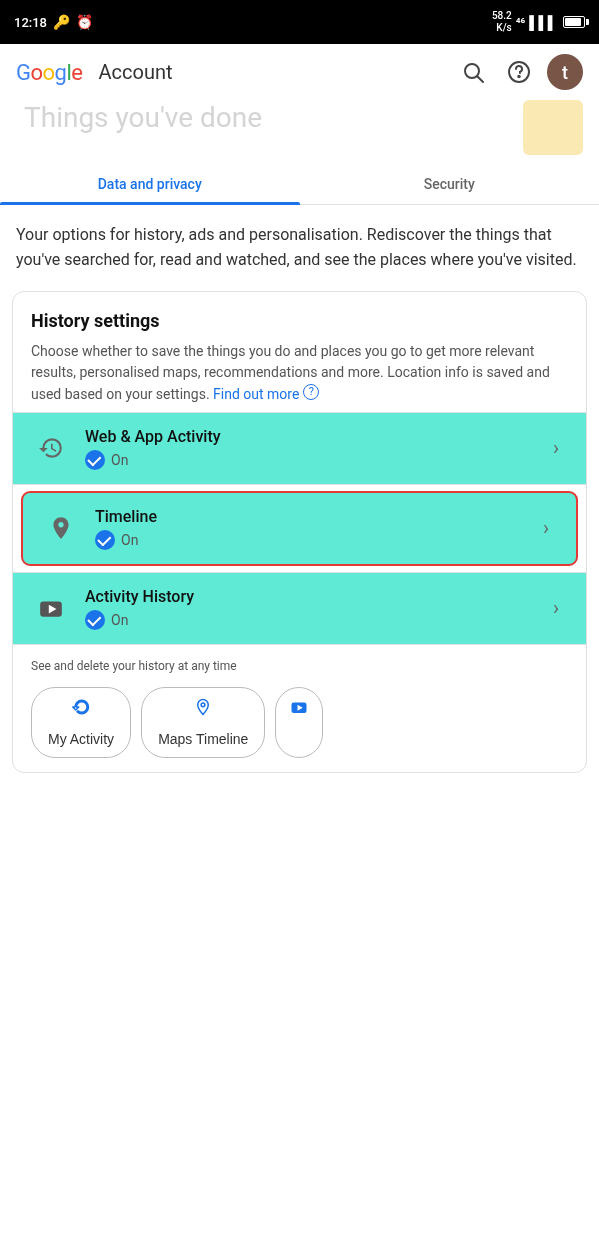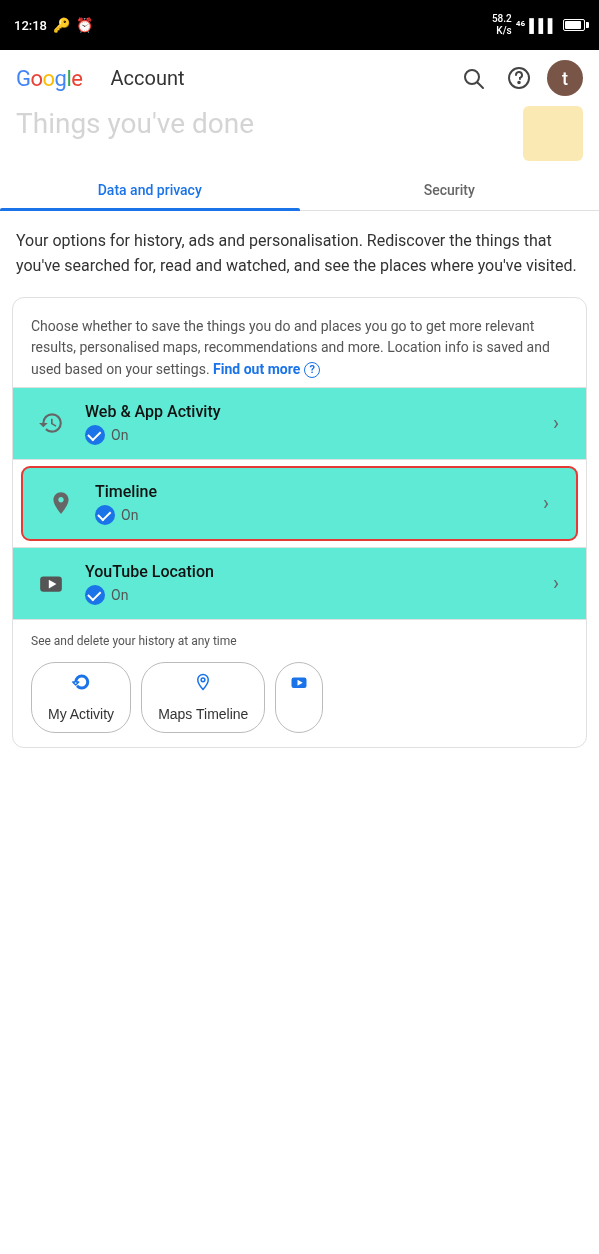--- a/index.html
+++ b/index.html
@@ -13,21 +13,21 @@
     }
 
     
     .status-bar {
       background: #000;
       color: #fff;
       display: flex;
       justify-content: space-between;
       align-items: center;
       padding: 6px 14px;
-      height: 50px;
+      height: 44px;
       font-size: 13px;
       font-weight: 500;
     }
     .status-left { display: flex; align-items: center; gap: 6px; }
     .status-right { display: flex; align-items: center; gap: 4px; font-size: 11px; }
     .battery-icon {
       display: inline-block;
       width: 22px;
       height: 12px;
       border: 1.5px solid #fff;
@@ -74,21 +74,21 @@
     .logo-g { color: #4285F4; }
     .logo-o1 { color: #EA4335; }
     .logo-o2 { color: #FBBC05; }
     .logo-g2 { color: #4285F4; }
     .logo-l { color: #34A853; }
     .logo-e { color: #EA4335; }
     .header-account-text {
       font-size: 20px;
       color: #333;
       font-weight: 400;
-      margin-left: 18px;
+      margin-left: 6px;
     }
     .header-spacer { flex: 1; }
     .header-icon {
       width: 36px;
       height: 36px;
       display: flex;
       align-items: center;
       justify-content: center;
       cursor: pointer;
     }
@@ -102,21 +102,21 @@
       display: flex;
       align-items: center;
       justify-content: center;
       font-size: 18px;
       font-weight: 500;
       cursor: pointer;
     }
 
     
     .hero-area {
-      padding: 0 16px 4px;
+      padding: 0 24px 4px;
       position: relative;
       overflow: hidden;
       height: 60px;
     }
     .hero-text {
       font-size: 28px;
       color: #aaa;
       font-weight: 400;
       line-height: 1.3;
       opacity: 0.5;
@@ -191,23 +191,22 @@
       font-size: 14px;
       color: #555;
       line-height: 1.55;
     }
     .card-desc a {
       color: #1a73e8;
       text-decoration: none;
     }
     .find-out-more {
       display: inline-flex;
-      align-items: center;
+      align-items: flex-start;
       gap: 4px;
-      font-weight: bold;
     }
     .find-out-more .help-circle {
       display: inline-flex;
       align-items: center;
       justify-content: center;
       width: 16px;
       height: 16px;
       border: 1.5px solid #1a73e8;
       border-radius: 50%;
       font-size: 11px;
@@ -384,20 +383,21 @@
   </div>
   <div class="tab">
     <span>Security</span>
   </div>
 </div>
 
 <div class="desc-text">Your options for history, ads and personalisation. Rediscover the things that you've searched for, read and watched, and see the places where you've visited.</div>
 
 <div class="card">
   <div class="card-header">
+    <div class="card-title">History settings</div>
     <div class="card-desc">
       <span>Choose whether to save the things you do and places you go to get more relevant results, personalised maps, recommendations and more. Location info is saved and used based on your settings.</span>
       <span> </span>
       <a href="#" class="find-out-more">
         <span>Find out more</span>
         <span class="help-circle">?</span>
       </a>
     </div>
   </div>
 
@@ -439,21 +439,21 @@
 
   <div class="divider"></div>
   <div class="setting-row">
     <div class="setting-icon">
       <svg viewBox="0 0 24 24">
         <rect x="2" y="6" width="20" height="14" rx="3" ry="3" fill="#555"></rect>
         <polygon points="10,9 10,17 17,13" fill="#fff"></polygon>
       </svg>
     </div>
     <div class="setting-content">
-      <div class="setting-name">YouTube Location</div>
+      <div class="setting-name">Activity History</div>
       <div class="setting-status">
         <div class="check-circle"></div>
         <span>On</span>
       </div>
     </div>
     <div class="chevron-right">›</div>
   </div>
 
   <div class="divider"></div>
   <div class="bottom-section">

